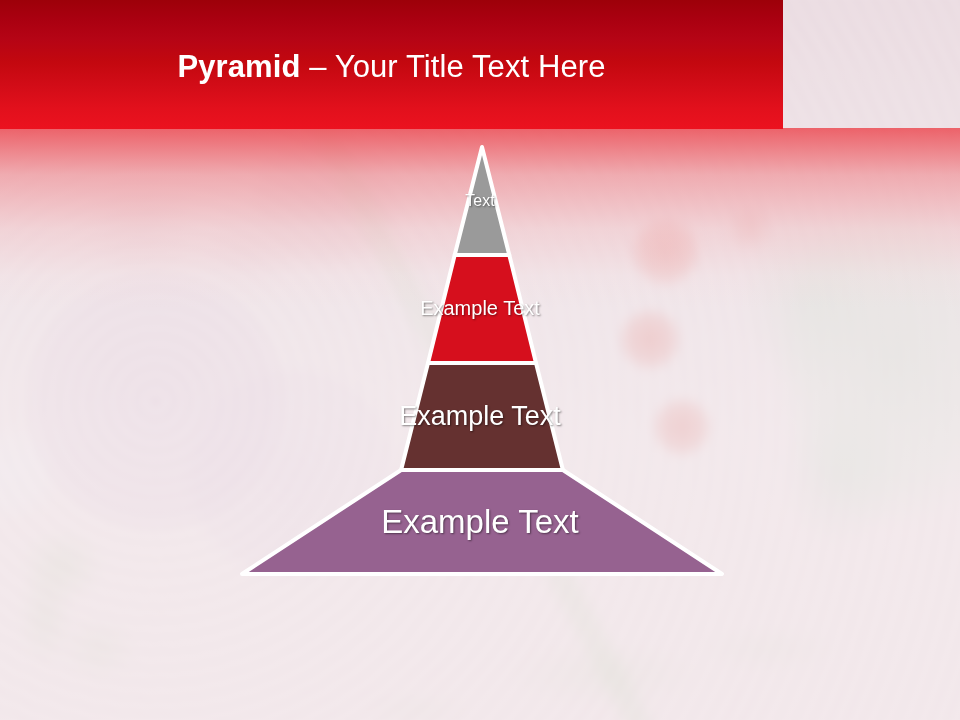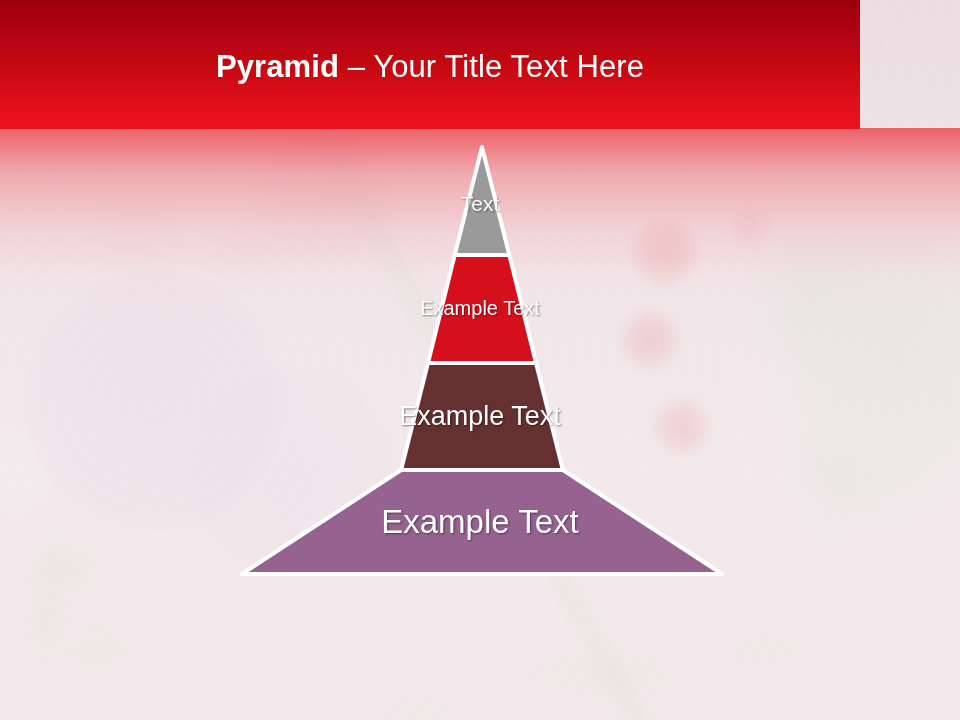--- a/index.html
+++ b/index.html
@@ -68,42 +68,42 @@
     background:linear-gradient(180deg,
       rgba(236,66,74,0.80) 0%,
       rgba(240,120,126,0.52) 26%,
       rgba(244,168,172,0.30) 56%,
       rgba(248,205,207,0.12) 82%,
       rgba(255,255,255,0) 100%);
   }
 
   
   #header {
-    position:absolute; left:0; top:0; width:860px; height:129px;
+    position:absolute; left:0; top:0; width:783px; height:129px;
     background:linear-gradient(180deg,
       #9d0009 0%, #a90010 14%, #b50415 30%, #c3080f 48%,
       #d20c17 66%, #e2101c 84%, #ec121f 100%);
   }
   #title {
     position:absolute; left:0; right:0; top:48px;
     text-align:center; color:#ffffff;
     font-size:31px; line-height:38px; white-space:nowrap;
     letter-spacing:.1px;
   }
   #title .b { font-weight:bold; }
 
   
   #pyramid { position:absolute; left:0; top:0; width:960px; height:720px; }
   .tier-label {
     position:absolute; text-align:center; color:#ffffff;
     width:100%; left:0; white-space:nowrap;
     text-shadow:1px 1px 2px rgba(0,0,0,0.45);
     pointer-events:none;
   }
-  #label-0 { top:192px; font-size:21px; }
+  #label-0 { top:192px; font-size:16px; }
   #label-1 { top:297px; font-size:20px; }
   #label-2 { top:401px; font-size:27px; }
   #label-3 { top:503px; font-size:33px; }
 </style>
 </head>
 <body>
 
 <div id="slide">
 
   <div id="photo"></div>

